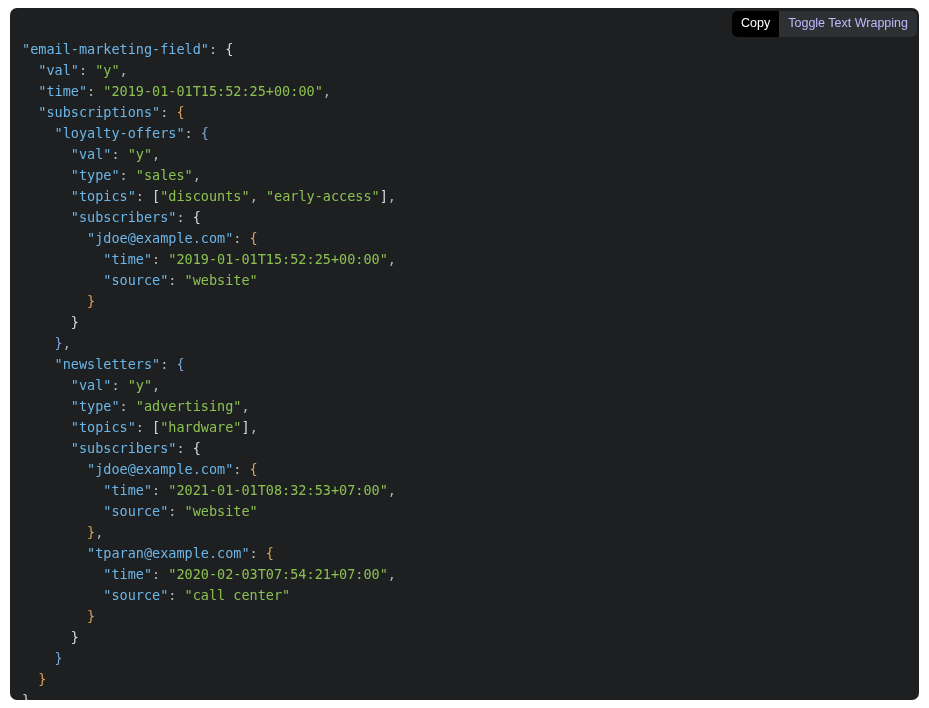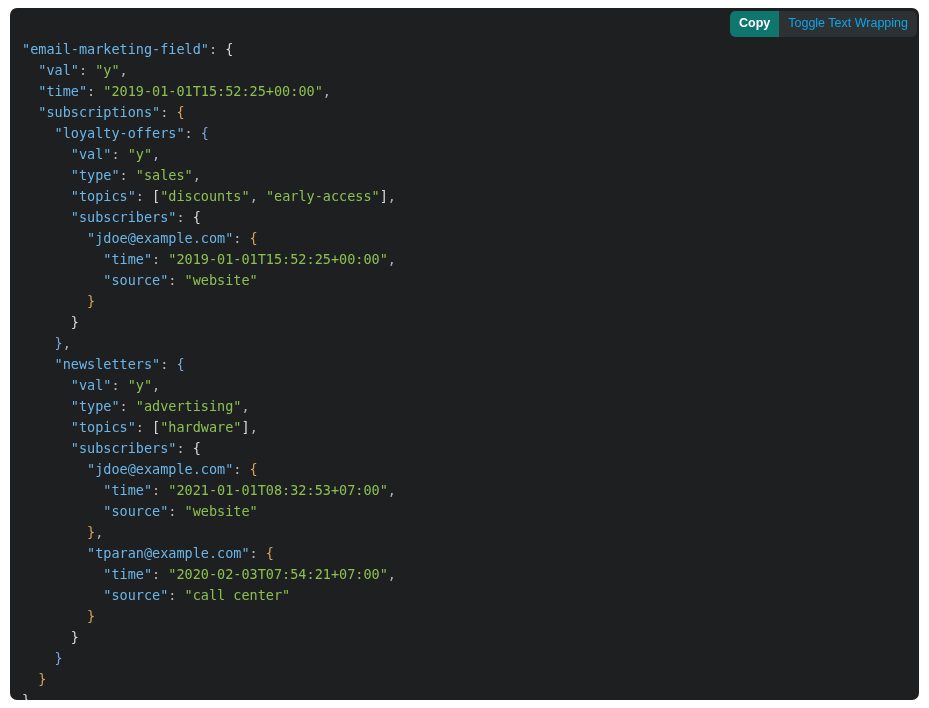--- a/index.html
+++ b/index.html
@@ -42,28 +42,28 @@
     font-size: 12.5px;
     line-height: 1;
     padding: 6px 9px 7px 9px;
     border: none;
     cursor: pointer;
     white-space: nowrap;
     display: flex;
     align-items: center;
   }
   #copy-btn {
-    background: #0f766e;
+    background: #000000;
     color: #ffffff;
-    font-weight: bold;
+    font-weight: normal;
     border-radius: 5px 0 0 5px;
   }
   #wrap-btn {
     background: #2e3134;
-    color: #0ea5e9;
+    color: #c4b5fd;
     font-weight: normal;
     border-radius: 0 5px 5px 0;
   }
 
   
   #code {
     position: absolute;
     left: 0;
     top: 0;
     padding: 17px 0 0 12px;

